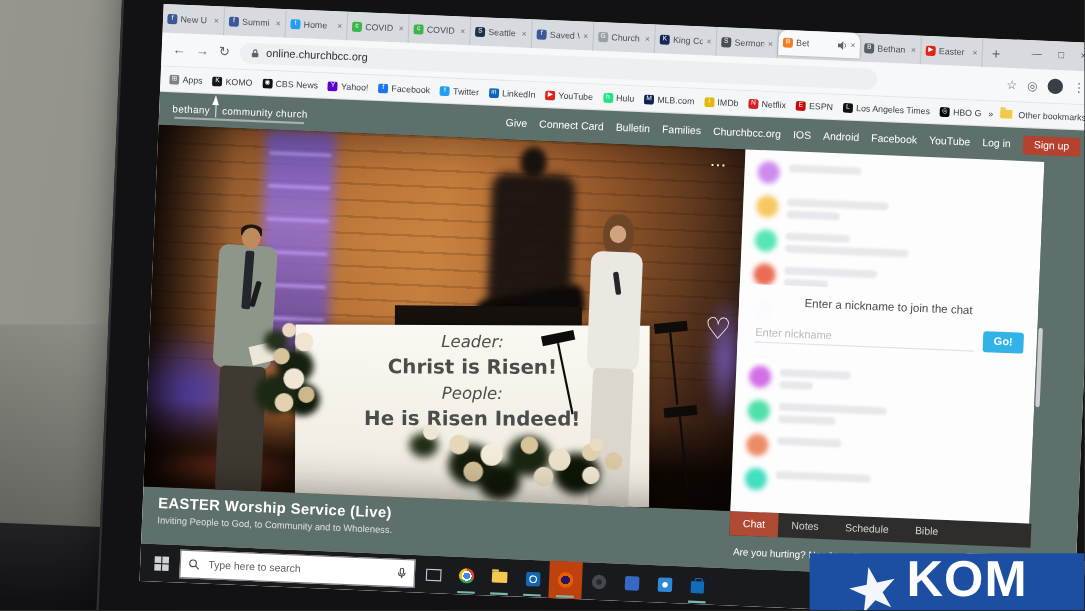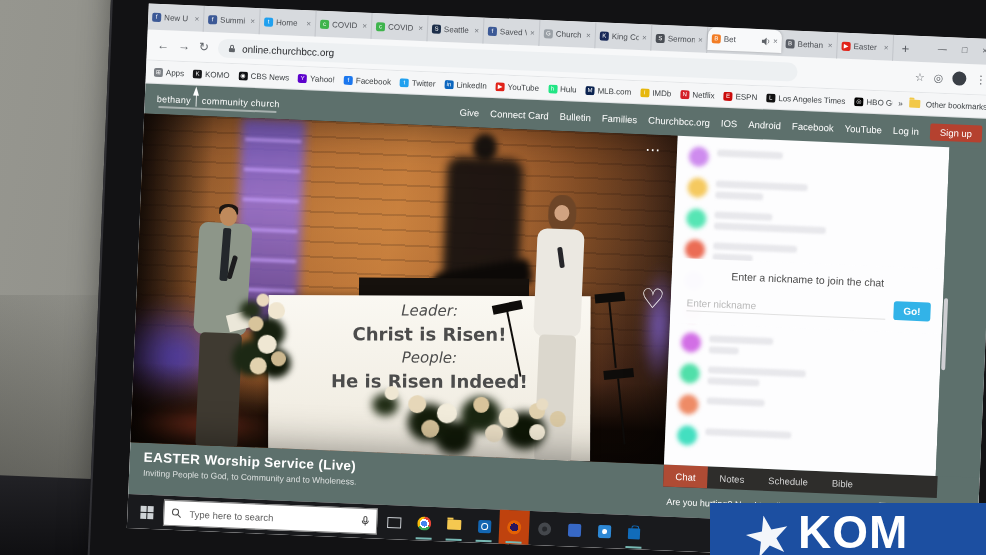--- a/index.html
+++ b/index.html
@@ -184,22 +184,22 @@
   .ic-photos{width:13px;height:13px;background:#2b88d8;border-radius:2px;position:relative;}
   .ic-photos::before{content:"";position:absolute;left:4px;top:4px;width:5px;height:5px;border-radius:50%;background:#fff;}
   .ic-store{width:12px;height:11px;background:#0f6cbd;border-radius:1px;position:relative;margin-top:2px;}
   .ic-store::before{content:"";position:absolute;left:3px;top:-3px;width:6px;height:3px;border:1px solid #0f6cbd;border-bottom:none;border-radius:3px 3px 0 0;}
   .tray{position:absolute;right:56px;top:0;height:100%;display:flex;align-items:center;gap:7px;}
   .tray-caret{color:#c8c8cc;font-size:9px;}
   .tray-dot{width:8px;height:8px;border-radius:2px;}
   
   .vig{position:absolute;inset:0;pointer-events:none;
     background:radial-gradient(130% 120% at 50% 40%,transparent 60%,rgba(0,0,0,.2) 100%);}
-  .komo{position:absolute;right:0;bottom:0;width:276px;height:52px;background:#1c4fa1;
-    display:flex;align-items:flex-end;overflow:hidden;z-index:50;}
+  .komo{position:absolute;right:0;bottom:0;width:250px;height:52px;background:#1c4fa1;
+    display:flex;align-items:flex-start;overflow:hidden;z-index:50;}
   .komo-star{position:absolute;left:36px;top:12px;width:44px;height:44px;background:#fff;opacity:.95;
     transform:rotate(-12deg);
     clip-path:polygon(50% 0%,61% 35%,98% 35%,68% 57%,79% 91%,50% 70%,21% 91%,32% 57%,2% 35%,39% 35%);}
   .komo-text{font-size:46px;font-weight:800;color:#fff;letter-spacing:1px;margin-left:88px;line-height:1;}
 </style>
 </head>
 <body>
 
 <div class="photo">
   <div class="wall-shade"></div>

